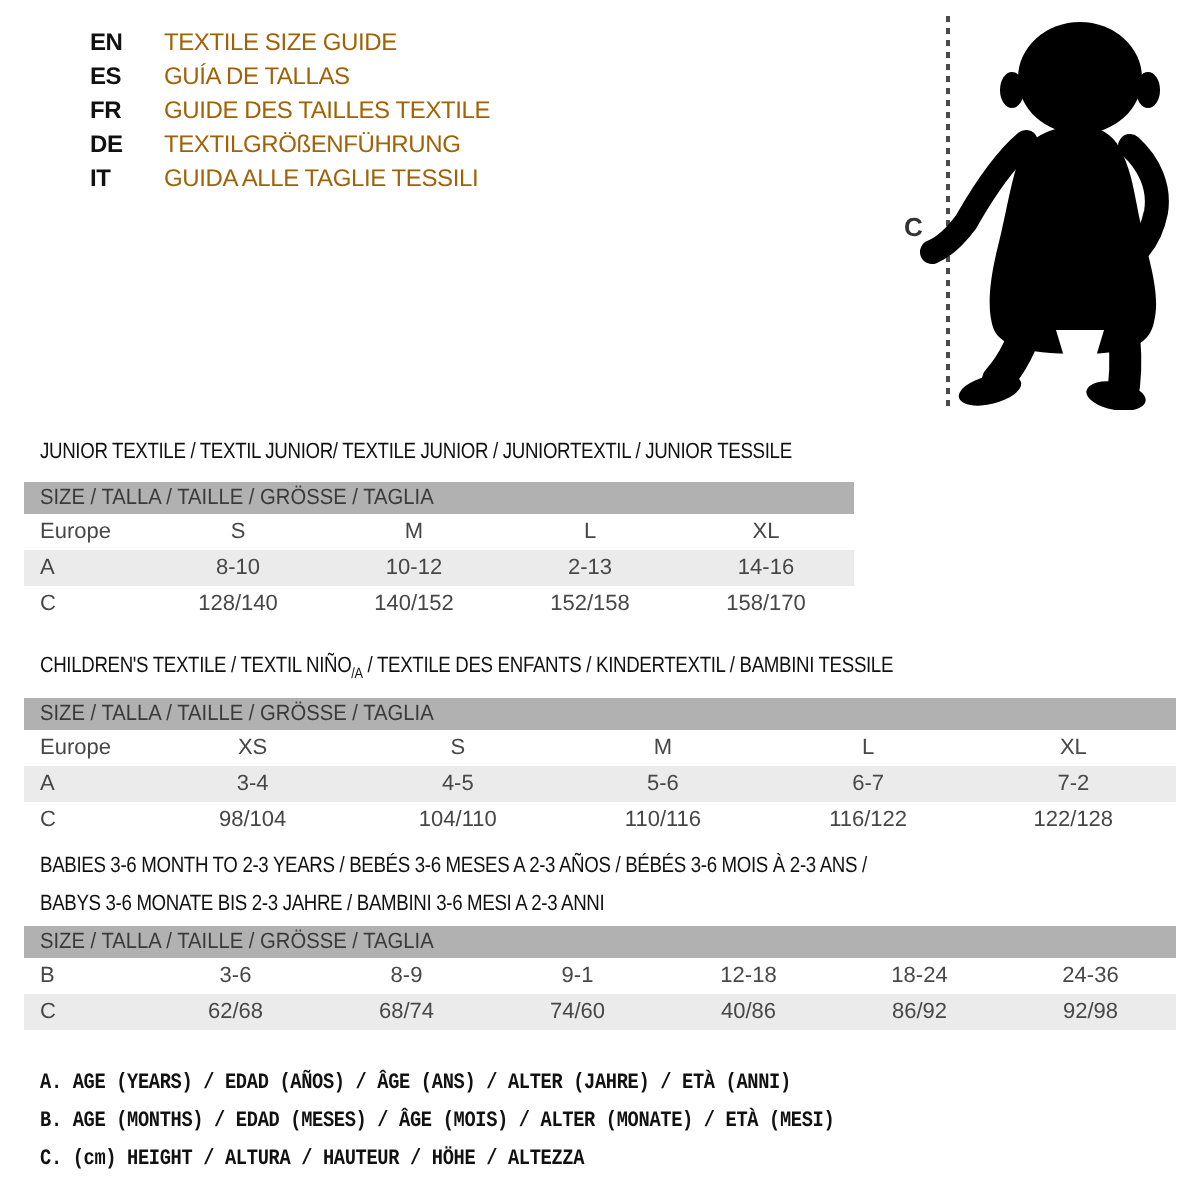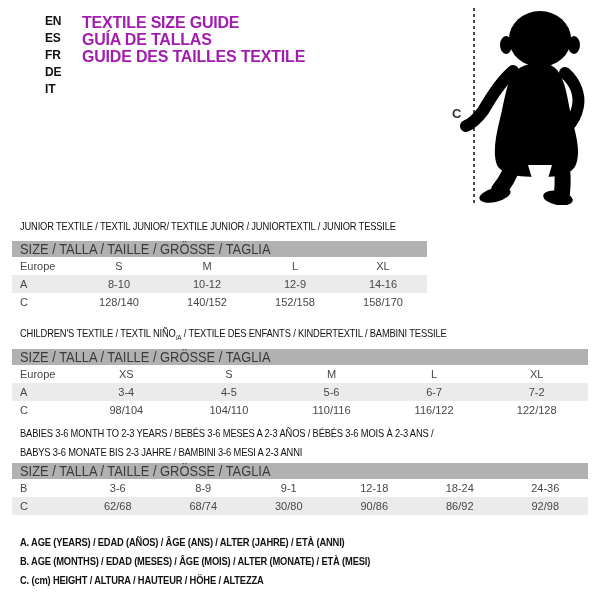--- a/index.html
+++ b/index.html
@@ -9,73 +9,75 @@
     font-family:"Liberation Sans", sans-serif;
     -webkit-font-smoothing:antialiased;
   }
   .condense{display:inline-block;transform:scaleX(0.85);transform-origin:0 50%;white-space:nowrap;}
   .condense-mid{display:inline-block;transform:scaleX(0.92);transform-origin:0 50%;white-space:nowrap;}
 
   
   .lang-block{position:absolute;left:22px;top:14px;}
   .lang-row{display:flex;height:17px;align-items:flex-start;padding-left:23px;}
   .lang-code{width:37px;font-size:12px;font-weight:bold;color:#111;letter-spacing:-0.2px;}
-  .lang-title{font-size:16px;font-weight:bold;color:#a21caf;letter-spacing:-0.2px;}
+  .lang-title{font-size:12px;font-weight:normal;color:#a16207;letter-spacing:-0.2px;}
 
   
   .measure-line{
     position:absolute;left:473px;top:8px;width:2px;height:198px;
     background:repeating-linear-gradient(to bottom,#4a4a4a 0 3px,transparent 3px 6px);
   }
   .measure-label{position:absolute;left:452px;top:106px;font-size:13px;color:#333;font-weight:bold;}
   .baby-svg{position:absolute;left:455px;top:5px;}
 
   
   .sec-heading{
     position:absolute;left:20px;font-size:11px;font-weight:normal;color:#111;
     letter-spacing:-0.2px;line-height:19px;white-space:nowrap;
   }
   .sec-heading sub{font-size:7.5px;}
 
   
   .size-table{position:absolute;left:12px;font-size:11px;color:#474747;}
   .tbl-bar{
     background:#b1b1b1;height:16px;display:flex;align-items:center;
-    padding-left:8px;color:#3a3a3a;font-size:14px;
+    padding-left:8px;color:#3a3a3a;font-size:11px;
   }
   .tbl-row{display:flex;height:18px;align-items:center;}
   .tbl-row.alt{background:#ebebeb;}
   .row-label{width:55px;padding-left:8px;flex:none;}
   .cell{flex:1;text-align:center;}
 
   
   .legend{position:absolute;left:20px;top:533px;}
-  .legend-line{font-size:11px;font-weight:bold;color:#111;line-height:19px;letter-spacing:-0.2px;white-space:nowrap;}
+  .legend-line{font-size:11px;font-weight:bold;color:#111;line-height:19px;letter-spacing:-0.2px;white-space:nowrap;font-family:Liberation Mono, monospace;}
 </style>
 </head>
 <body>
 
 <div class="lang-block">
   <div class="lang-row">
     <span class="lang-code">EN</span>
     <span class="lang-title">TEXTILE SIZE GUIDE</span>
   </div>
   <div class="lang-row">
     <span class="lang-code">ES</span>
     <span class="lang-title">GUÍA DE TALLAS</span>
   </div>
   <div class="lang-row">
     <span class="lang-code">FR</span>
     <span class="lang-title">GUIDE DES TAILLES TEXTILE</span>
   </div>
   <div class="lang-row">
     <span class="lang-code">DE</span>
+    <span class="lang-title">TEXTILGRÖßENFÜHRUNG</span>
   </div>
   <div class="lang-row">
     <span class="lang-code">IT</span>
+    <span class="lang-title">GUIDA ALLE TAGLIE TESSILI</span>
   </div>
 </div>
 
 <div class="measure-line"></div>
 <div class="measure-label">C</div>
 <svg class="baby-svg" width="135" height="200" viewBox="0 0 135 200">
 
   <path fill="#000" d="M85,58 C70,58 58,64 54,76 C50,88 48,102 44,118 C40,134 38,150 42,160 C46,168 58,172 85,172 C112,172 120,166 122,156 C125,144 121,130 117,114 C113,98 112,86 108,76 C104,64 97,58 85,58 Z"></path>
 
   <path fill="#fff" d="M85,200 L73,160 L97,160 Z"></path>
@@ -105,21 +107,21 @@
     <span class="row-label">Europe</span>
     <span class="cell">S</span>
     <span class="cell">M</span>
     <span class="cell">L</span>
     <span class="cell">XL</span>
   </div>
   <div class="tbl-row alt">
     <span class="row-label">A</span>
     <span class="cell">8-10</span>
     <span class="cell">10-12</span>
-    <span class="cell">12-9</span>
+    <span class="cell">2-13</span>
     <span class="cell">14-16</span>
   </div>
   <div class="tbl-row">
     <span class="row-label">C</span>
     <span class="cell">128/140</span>
     <span class="cell">140/152</span>
     <span class="cell">152/158</span>
     <span class="cell">158/170</span>
   </div>
 </div>
@@ -171,22 +173,22 @@
     <span class="cell">8-9</span>
     <span class="cell">9-1</span>
     <span class="cell">12-18</span>
     <span class="cell">18-24</span>
     <span class="cell">24-36</span>
   </div>
   <div class="tbl-row alt">
     <span class="row-label">C</span>
     <span class="cell">62/68</span>
     <span class="cell">68/74</span>
-    <span class="cell">30/80</span>
-    <span class="cell">90/86</span>
+    <span class="cell">74/60</span>
+    <span class="cell">40/86</span>
     <span class="cell">86/92</span>
     <span class="cell">92/98</span>
   </div>
 </div>
 
 <div class="legend">
   <div class="legend-line"><span class="condense">A. AGE (YEARS) / EDAD (AÑOS) / ÂGE (ANS) / ALTER (JAHRE) / ETÀ (ANNI)</span></div>
   <div class="legend-line"><span class="condense">B. AGE (MONTHS) / EDAD (MESES) / ÂGE (MOIS) / ALTER (MONATE) / ETÀ (MESI)</span></div>
   <div class="legend-line"><span class="condense">C. (cm) HEIGHT / ALTURA / HAUTEUR / HÖHE / ALTEZZA</span></div>
 </div>

